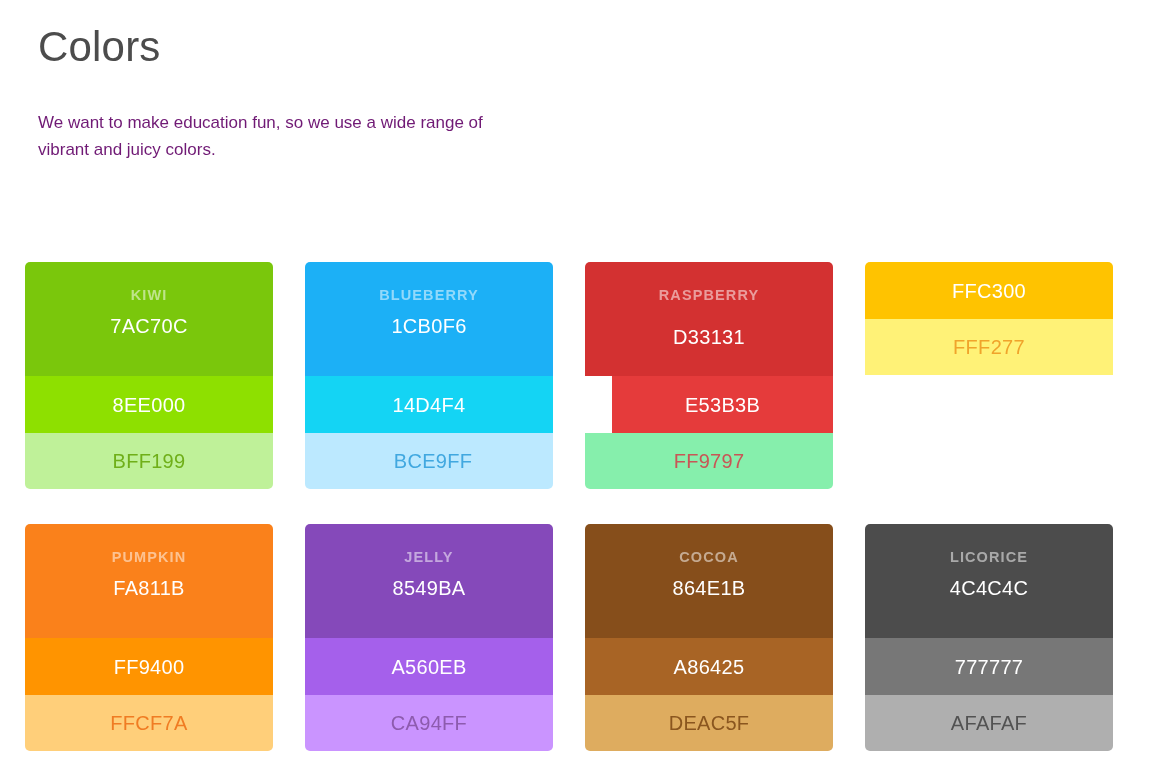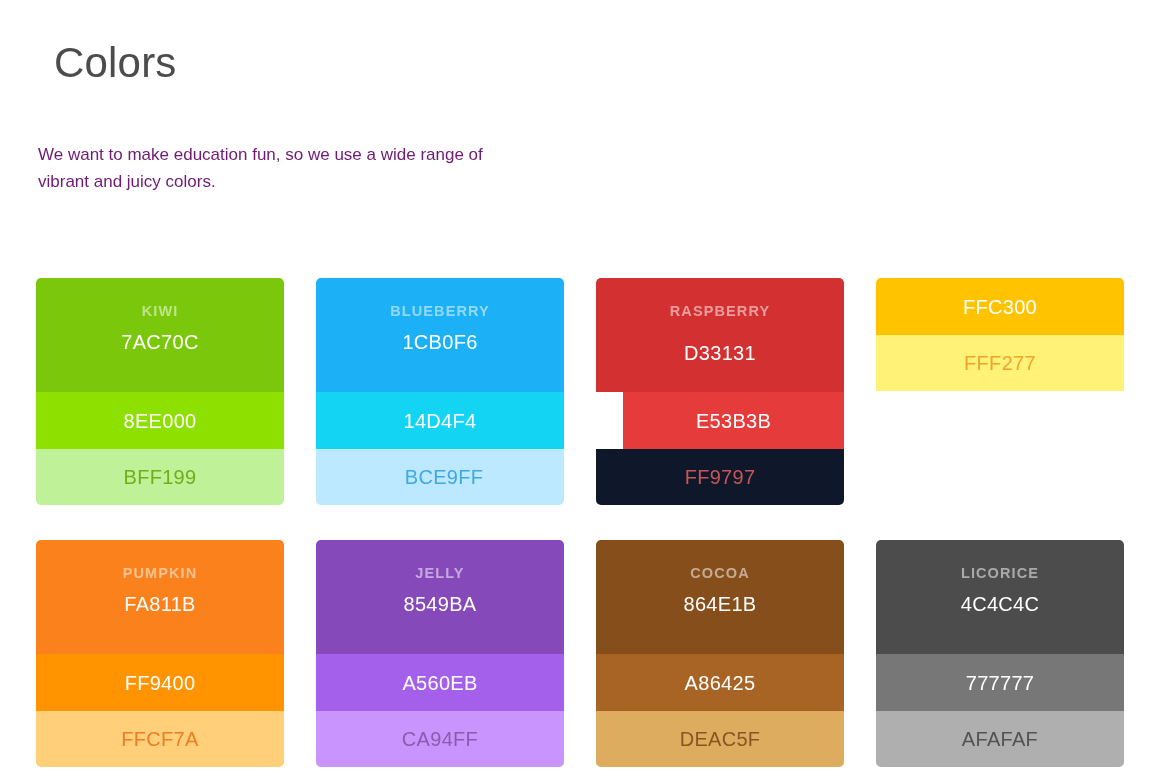--- a/index.html
+++ b/index.html
@@ -18,21 +18,21 @@
   .page {
     position: relative;
     width: 1166px;
     height: 778px;
     box-sizing: border-box;
     padding: 0 38px;
   }
 
   
   .page-title {
-    margin: 16px;
+    margin: 0;
     padding-top: 22px;
     font-size: 42px;
     font-weight: 300;
     letter-spacing: 0.2px;
     line-height: 1.18;
     color: #4c4c4c;
   }
 
   .page-desc {
     margin: 0;
@@ -40,21 +40,21 @@
     font-size: 17px;
     font-weight: 400;
     line-height: 1.62;
     color: #701a75;
     max-width: 500px;
   }
 
   
   .swatch-grid {
     position: absolute;
-    left: 36px;
+    left: 25px;
     top: 262px;
     width: 1090px;
     display: grid;
     grid-template-columns: repeat(4, 248px);
     column-gap: 32px;
     row-gap: 35px;
   }
 
   .swatch-card {
     width: 248px;
@@ -135,21 +135,21 @@
         </div>
       </div>
       <div class="swatch-card">
         <div class="band band-main" style="background: rgb(211, 49, 49); gap: 11px;">
           <div class="swatch-name">RASPBERRY</div>
           <div class="swatch-hex">D33131</div>
         </div>
         <div class="band band-mid" style="background: rgb(229, 59, 59); margin-left: 27px;">
           <div class="swatch-hex">E53B3B</div>
         </div>
-        <div class="band band-light" style="background: #0f172a;">
+        <div class="band band-light" style="background: #86efac;">
           <div class="swatch-hex" style="color: rgb(200, 86, 86);">FF9797</div>
         </div>
       </div>
       <div class="swatch-card">
         <div class="band band-mid" style="background: rgb(255, 195, 0);">
           <div class="swatch-hex">FFC300</div>
         </div>
         <div class="band band-light" style="background: rgb(255, 242, 119);">
           <div class="swatch-hex" style="color: rgb(240, 164, 43);">FFF277</div>
         </div>

